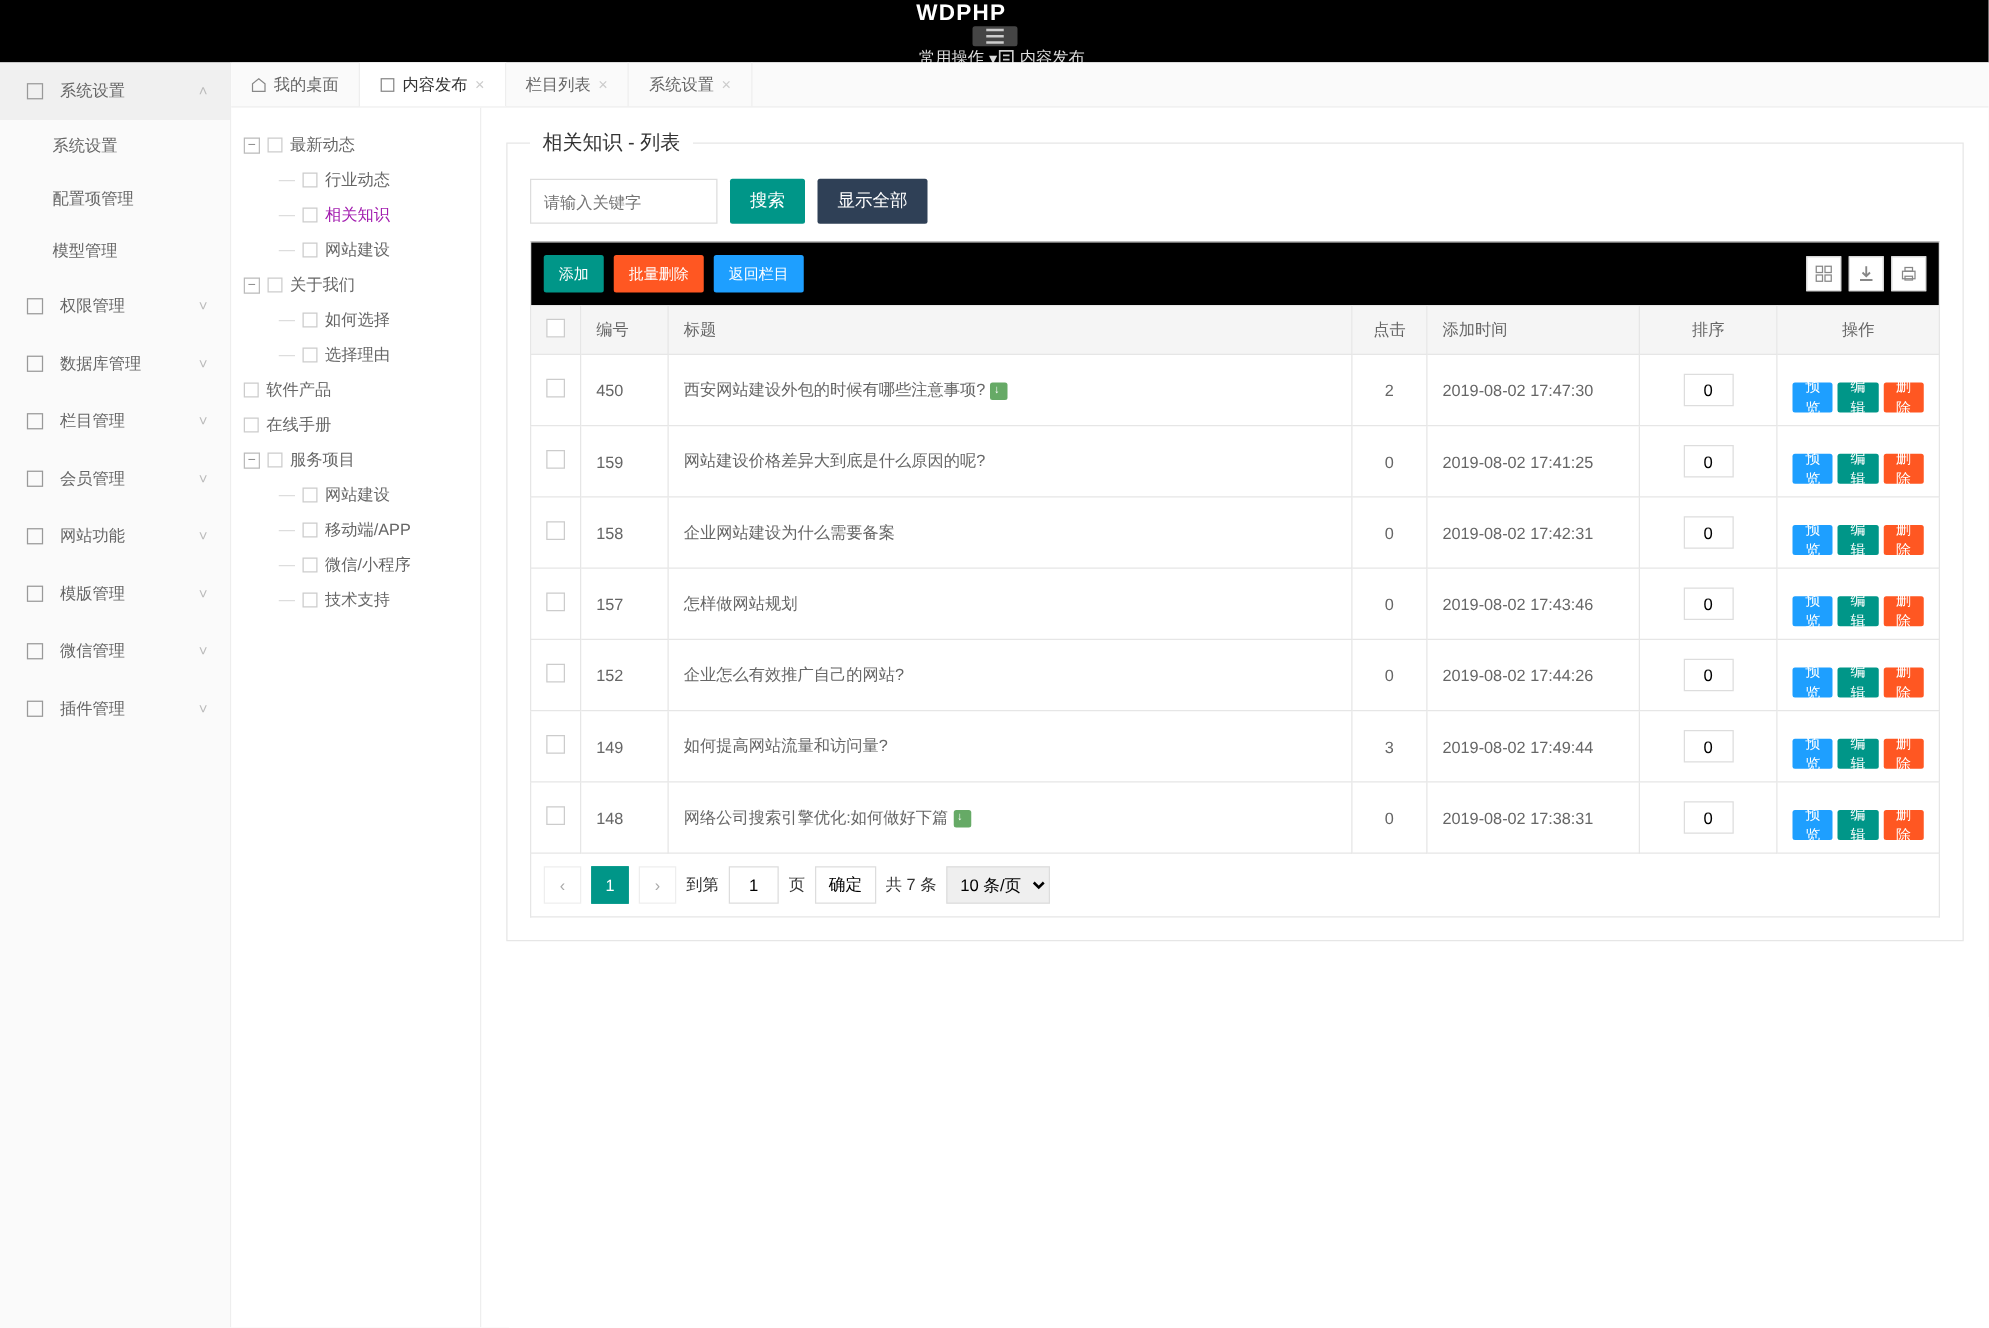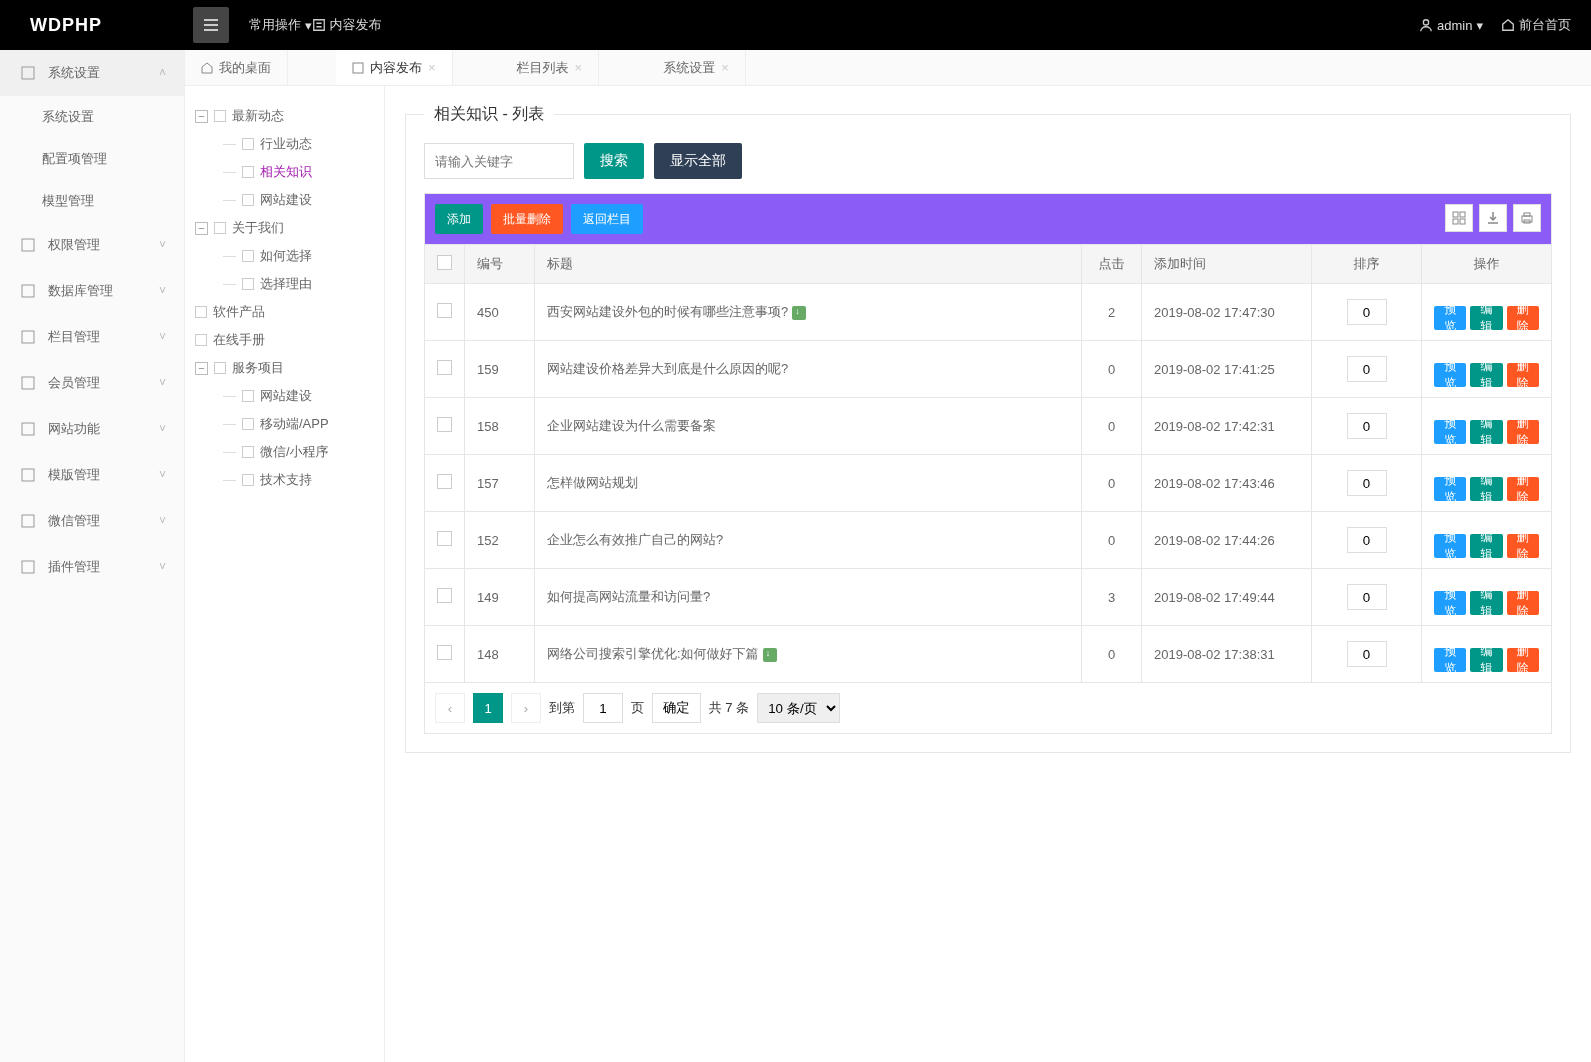--- a/index.html
+++ b/index.html
@@ -1,34 +1,34 @@
 <!DOCTYPE html>
 <html><head>
 <meta charset="utf-8">
 <style>
 * { margin: 0; padding: 0; box-sizing: border-box; }
 body { font-family: "Microsoft YaHei", Arial, sans-serif; font-size: 13px; color: #333; background: #f5f5f5; }
 
-.header { background: #000; height: 50px; display: flex; align-items: center; color: #fff; padding: 0; }
+.header { background: #000; height: 50px; display: flex; align-items: center; color: #fff; padding: 0; flex-direction: column; }
 .logo { width: 185px; padding-left: 30px; font-size: 18px; font-weight: bold; letter-spacing: 1px; }
 .header-btn { width: 36px; height: 36px; background: #454545; margin: 0 8px; display: flex; align-items: center; justify-content: center; cursor: pointer; border-radius: 2px; }
 .header-menu { display: flex; align-items: center; margin-left: 12px; }
 .header-menu-item { cursor: pointer; display: flex; align-items: center; gap: 4px; color: #ddd; font-size: 13px; }
 .header-right { margin-left: auto; margin-right: 20px; display: flex; gap: 18px; align-items: center; }
 
 .main { display: flex; height: calc(100vh - 50px); }
 
 .sidebar { width: 185px; background: #fafafa; border-right: 1px solid #eee; overflow-y: auto; }
 .side-item { display: flex; align-items: center; padding: 14px 20px; cursor: pointer; color: #666; gap: 12px; position: relative; }
 .side-item .chev { position: absolute; right: 18px; color: #bbb; font-size: 12px; }
 .side-item.expanded { background: #f0f0f0; }
 .side-sub { padding: 12px 0 12px 42px; cursor: pointer; color: #666; }
 
 .content { flex: 1; display: flex; flex-direction: column; background: #fff; }
-.tabs { height: 36px; border-bottom: 1px solid #eee; display: flex; background: #fafafa; gap: 48px; }
+.tabs { height: 36px; border-bottom: 1px solid #eee; display: flex; background: #fafafa; }
 .tab { display: flex; align-items: center; padding: 0 16px; gap: 6px; cursor: pointer; border-right: 1px solid #eee; color: #666; font-size: 13px; position: relative; }
 .tab.active { background: #fff; color: #333; }
 .tab .close { color: #ccc; font-size: 13px; }
 
 .body-row { display: flex; flex: 1; overflow: hidden; }
 
 .tree { width: 200px; border-right: 1px solid #eee; padding: 16px 10px; overflow-y: auto; }
 .tree-node { display: flex; align-items: center; gap: 6px; padding: 5px 0; cursor: pointer; color: #666; font-size: 13px; }
 .tree-node.child { padding-left: 22px; }
 .tree-node.active { color: #a21caf; }
@@ -44,21 +44,21 @@
 .inp { border: 1px solid #ddd; padding: 8px 10px; width: 150px; font-size: 13px; height: 36px; }
 .btn { border: none; padding: 0 16px; height: 36px; cursor: pointer; color: #fff; font-size: 14px; display: inline-flex; align-items: center; gap: 4px; border-radius: 2px; }
 .btn-teal { background: #009688; }
 .btn-darkteal { background: #2F4056; }
 .btn-green { background: #009688; }
 .btn-orange { background: #FF5722; }
 .btn-blue { background: #1E9FFF; }
 .btn-sm { height: 30px; padding: 0 12px; font-size: 12px; }
 .btn-xs { height: 24px; padding: 0 8px; font-size: 12px; border-radius: 2px; }
 
-.toolbar { display: flex; padding: 10px; border: 1px solid #e6e6e6; border-bottom: none; background: #8b5cf6; }
+.toolbar { display: flex; align-items: center; padding: 10px; border: 1px solid #e6e6e6; border-bottom: none; background: #000000; }
 .toolbar-right { margin-left: auto; display: flex; gap: 6px; }
 .icon-btn { width: 28px; height: 28px; border: 1px solid #ddd; background: #fff; display: flex; align-items: center; justify-content: center; cursor: pointer; color: #666; }
 
 table { width: 100%; border-collapse: collapse; border: 1px solid #e6e6e6; }
 th, td { border: 1px solid #e6e6e6; padding: 10px 12px; text-align: left; font-size: 13px; color: #666; font-weight: normal; }
 th { background: #f5f5f5; }
 td.center, th.center { text-align: center; }
 .chk { width: 15px; height: 15px; border: 1px solid #ccc; display: inline-block; cursor: pointer; background: #fff; }
 .sortinp { width: 40px; height: 26px; border: 1px solid #ddd; text-align: center; }
 .img-icon { display: inline-block; width: 14px; height: 14px; background: #6a6; border-radius: 2px; vertical-align: middle; margin-left: 4px; position: relative; }

